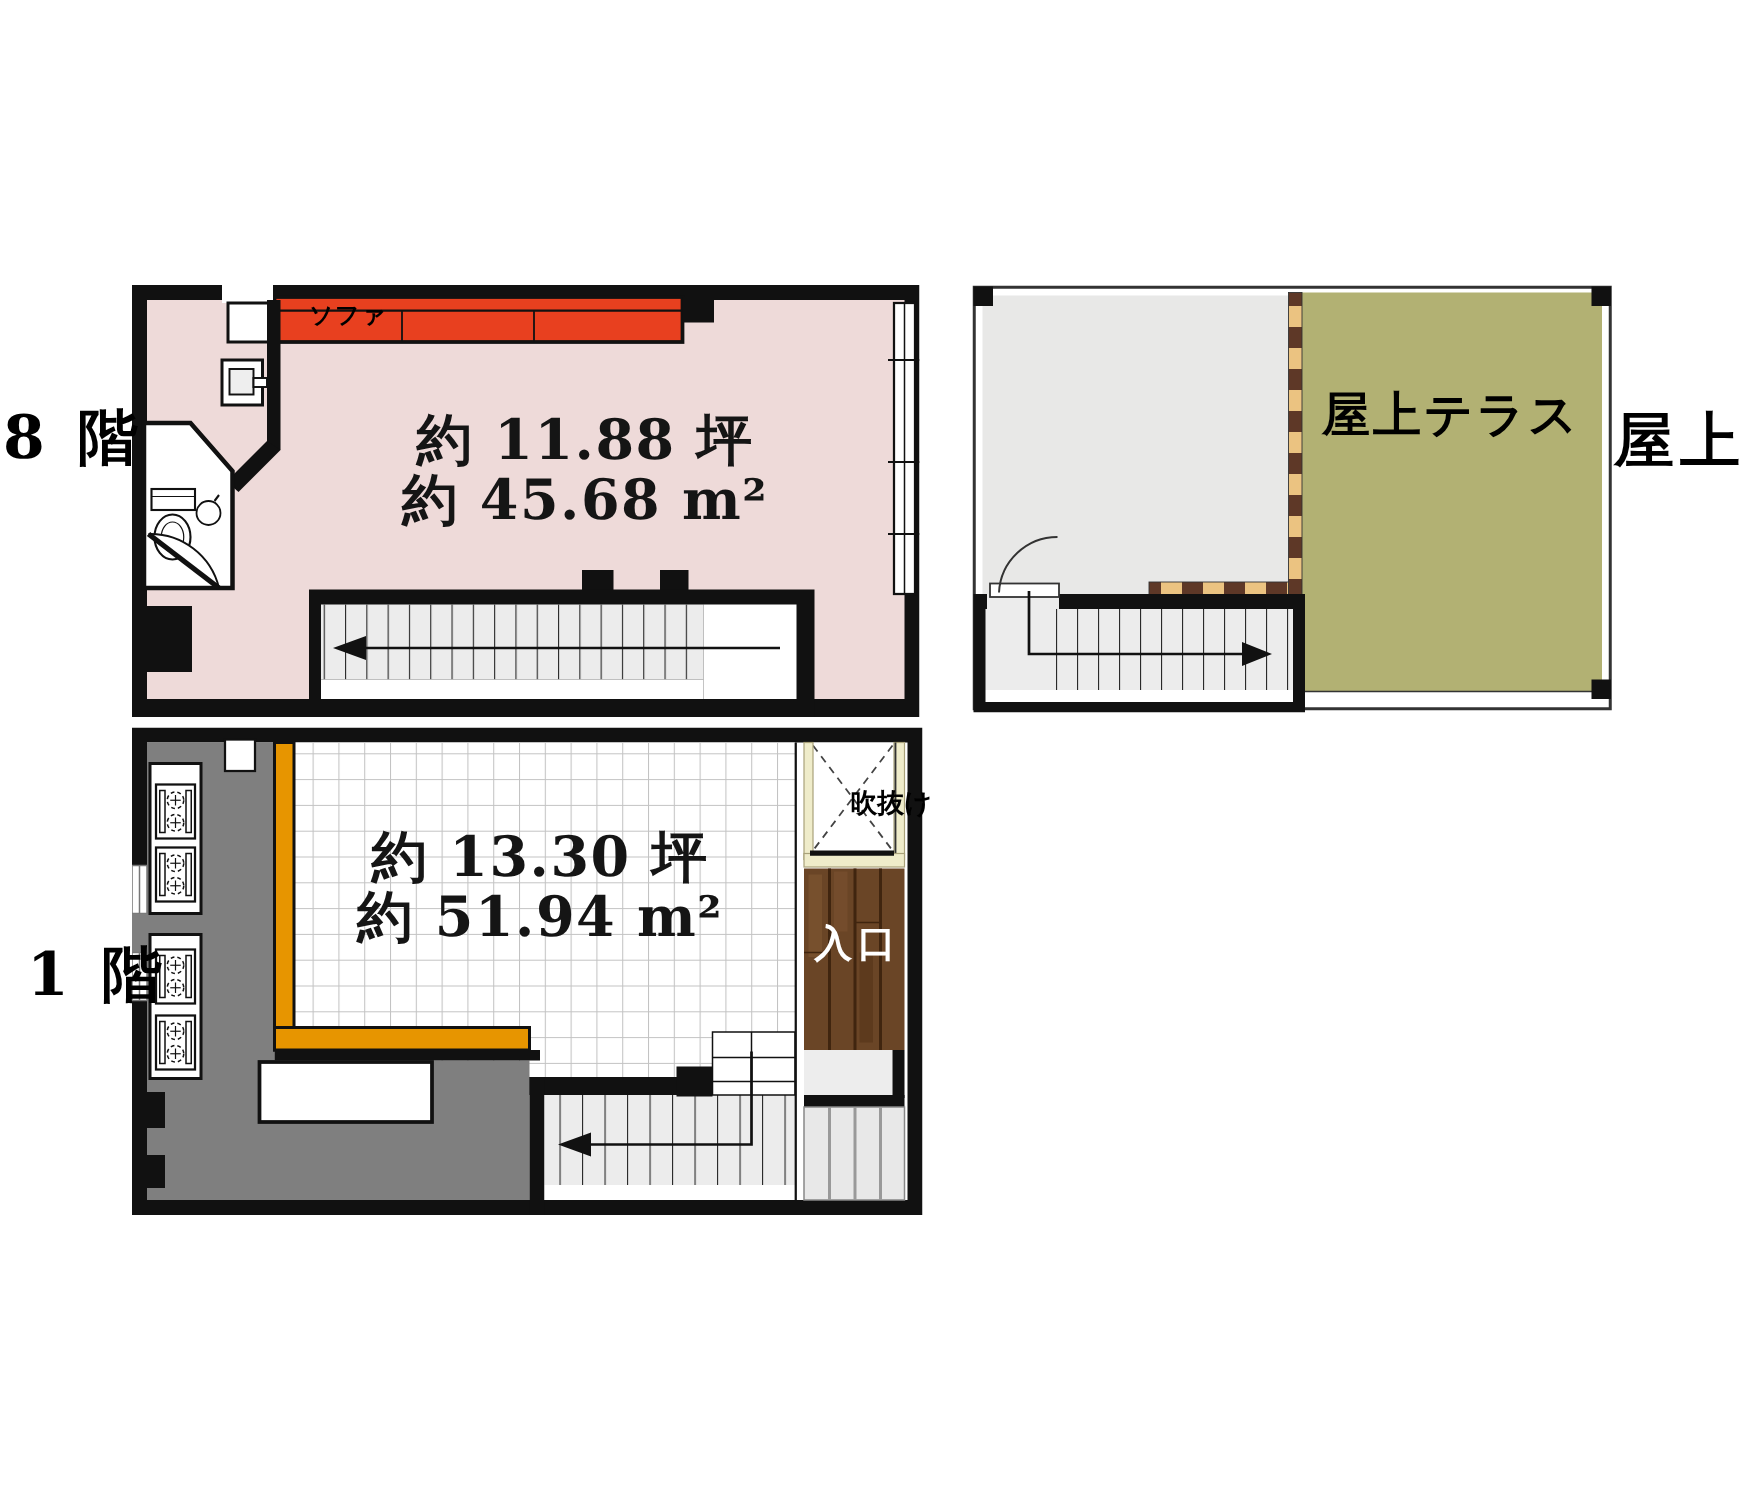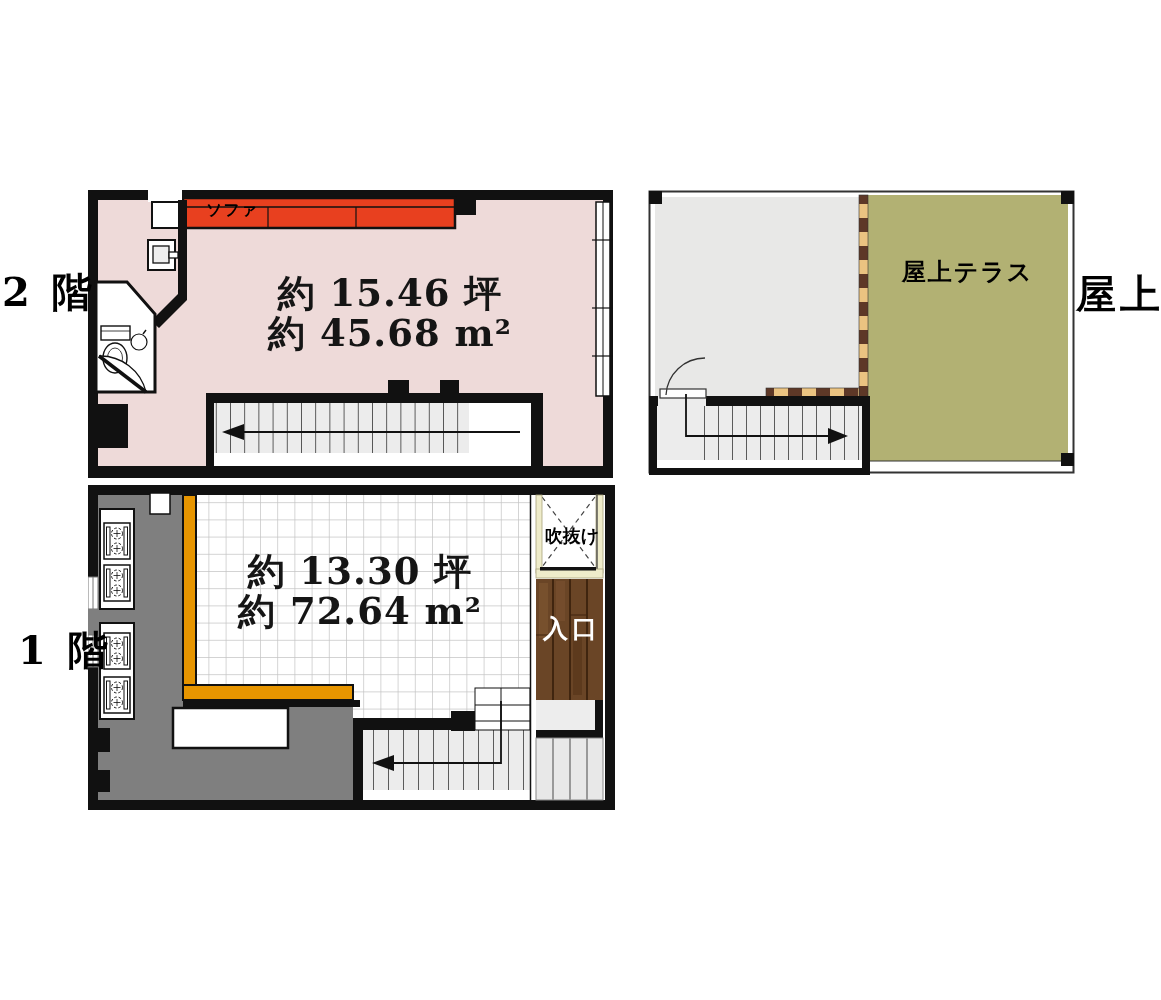--- a/index.html
+++ b/index.html
@@ -8,21 +8,21 @@
     position:relative; width:1161px; height:1000px; background:#ffffff;
     font-family:"DejaVu Serif","Liberation Serif",serif; color:#111; overflow:hidden;
   }
   .plan { position:absolute; }
   .plan svg { display:block; }
   .lbl { position:absolute; font-weight:bold; color:#000000; white-space:nowrap; line-height:1; }
   .floor-label { font-size:40px; letter-spacing:4px; }
   .area-text { position:absolute; text-align:center; font-weight:bold; color:#151515; }
   .area-text .line { font-size:37px; line-height:1.08; letter-spacing:1px; white-space:nowrap; }
   .sofa-label { font-size:16px; letter-spacing:1px; }
-  .terrace-label { font-size:24px; letter-spacing:2px; }
+  .terrace-label { font-size:32px; letter-spacing:2px; }
   .void-label { font-size:18px; }
   .entrance-label { font-size:25px; letter-spacing:4px; color:#ffffff; }
   .center { text-align:center; }
 </style>
 </head>
 <body>
 
 <div class="page">
 
   <div class="plan" style="left:88px; top:190px;">
@@ -259,37 +259,37 @@
         <line x1="482" y1="253" x2="482" y2="315" stroke="#999" stroke-width="2"></line>
         <line x1="499" y1="253" x2="499" y2="315" stroke="#999" stroke-width="2"></line>
       </g>
       <g>
         <rect x="10" y="243" width="12" height="24" fill="#111111"></rect>
         <rect x="10" y="285" width="12" height="22" fill="#111111"></rect>
       </g>
     </svg>
   </div>
 
-  <div class="lbl floor-label" style="left:2px; top:272px;">2 階</div>
+  <div class="lbl floor-label" style="left:2px; top:272px;">8 階</div>
 
   <div class="area-text" style="left:265px; top:274px; width:250px;">
-    <div class="line">約 15.46 坪</div>
+    <div class="line">約 11.88 坪</div>
     <div class="line">約 45.68 m²</div>
   </div>
 
   <div class="lbl sofa-label" style="left:206px; top:202px;">ソファ</div>
 
   <div class="lbl terrace-label center" style="left:870px; top:260px; width:195px;">屋上テラス</div>
 
   <div class="lbl floor-label" style="left:1076px; top:274px;">屋上</div>
 
   <div class="lbl floor-label" style="left:18px; top:596px;margin-top:34px;">1 階</div>
 
   <div class="area-text" style="left:215px; top:552px; width:290px;">
     <div class="line">約 13.30 坪</div>
-    <div class="line">約 72.64 m²</div>
-  </div>
-
-  <div class="lbl void-label center" style="left:530px; top:527px; width:84px;">吹抜け</div>
+    <div class="line">約 51.94 m²</div>
+  </div>
+
+  <div class="lbl void-label center" style="left:552px; top:527px; width:84px;">吹抜け</div>
 
   <div class="lbl entrance-label center" style="left:538px; top:616px; width:68px;">入口</div>
 
 </div>
 
 </body></html>

